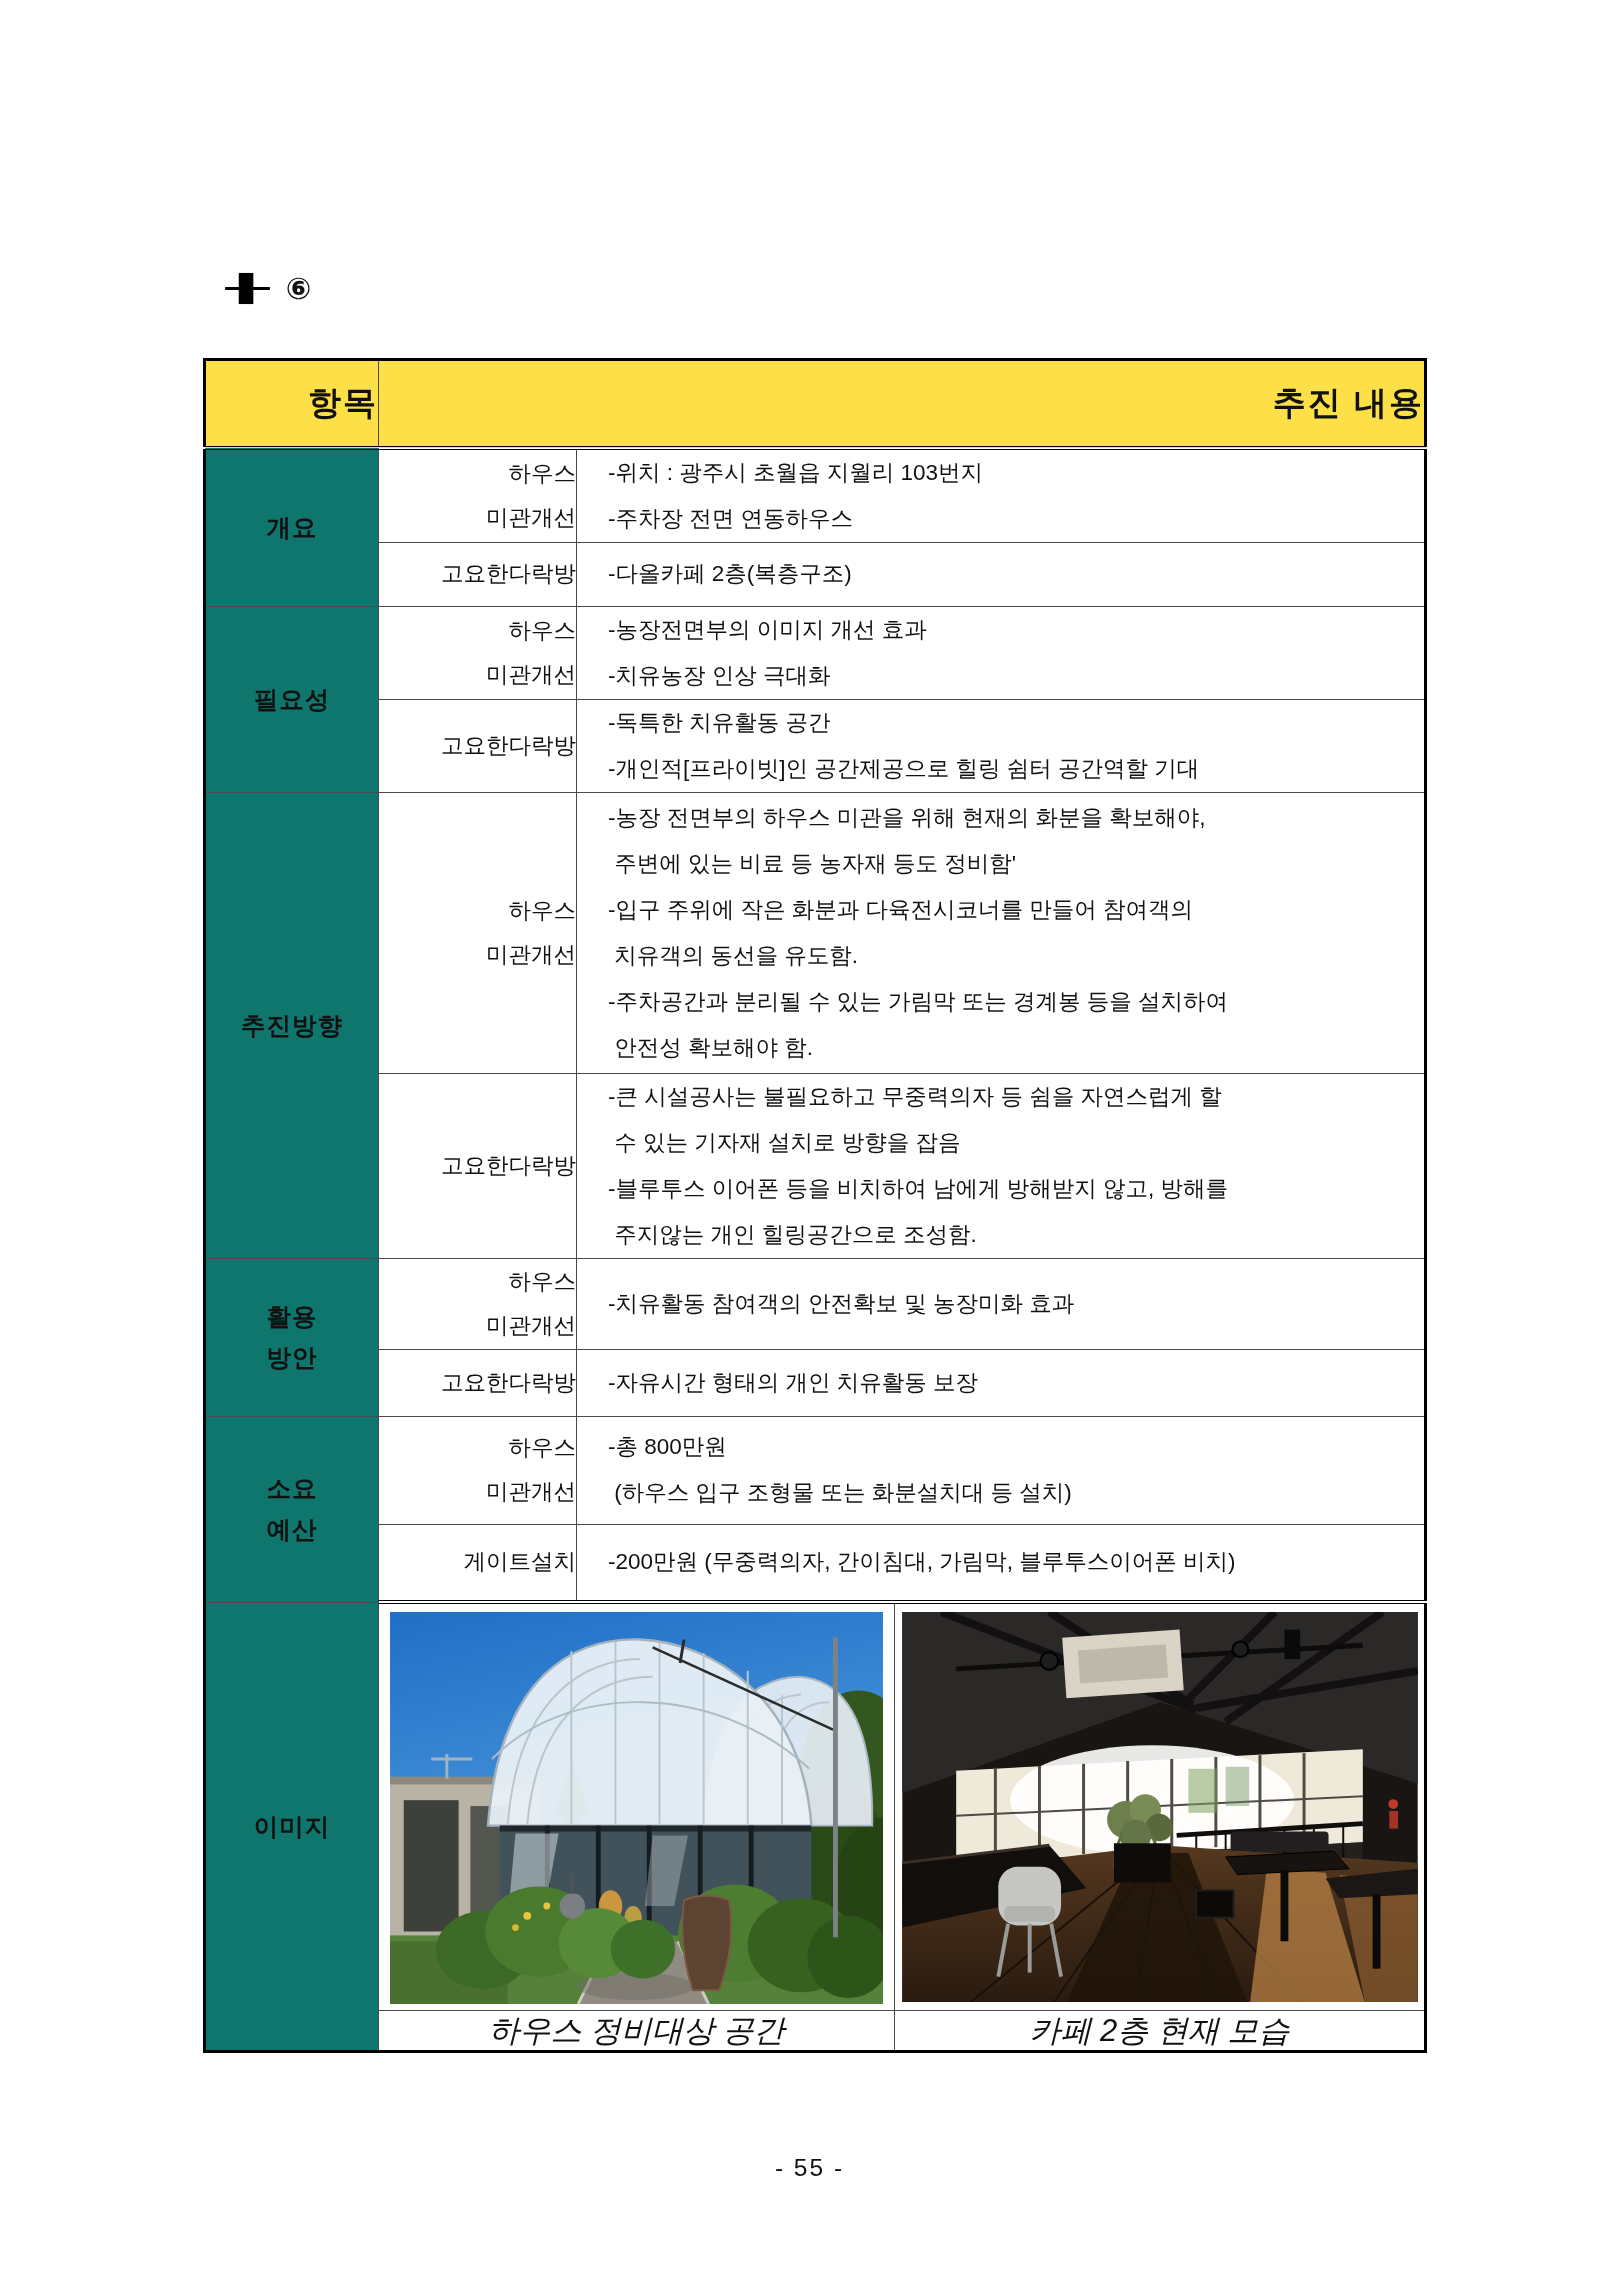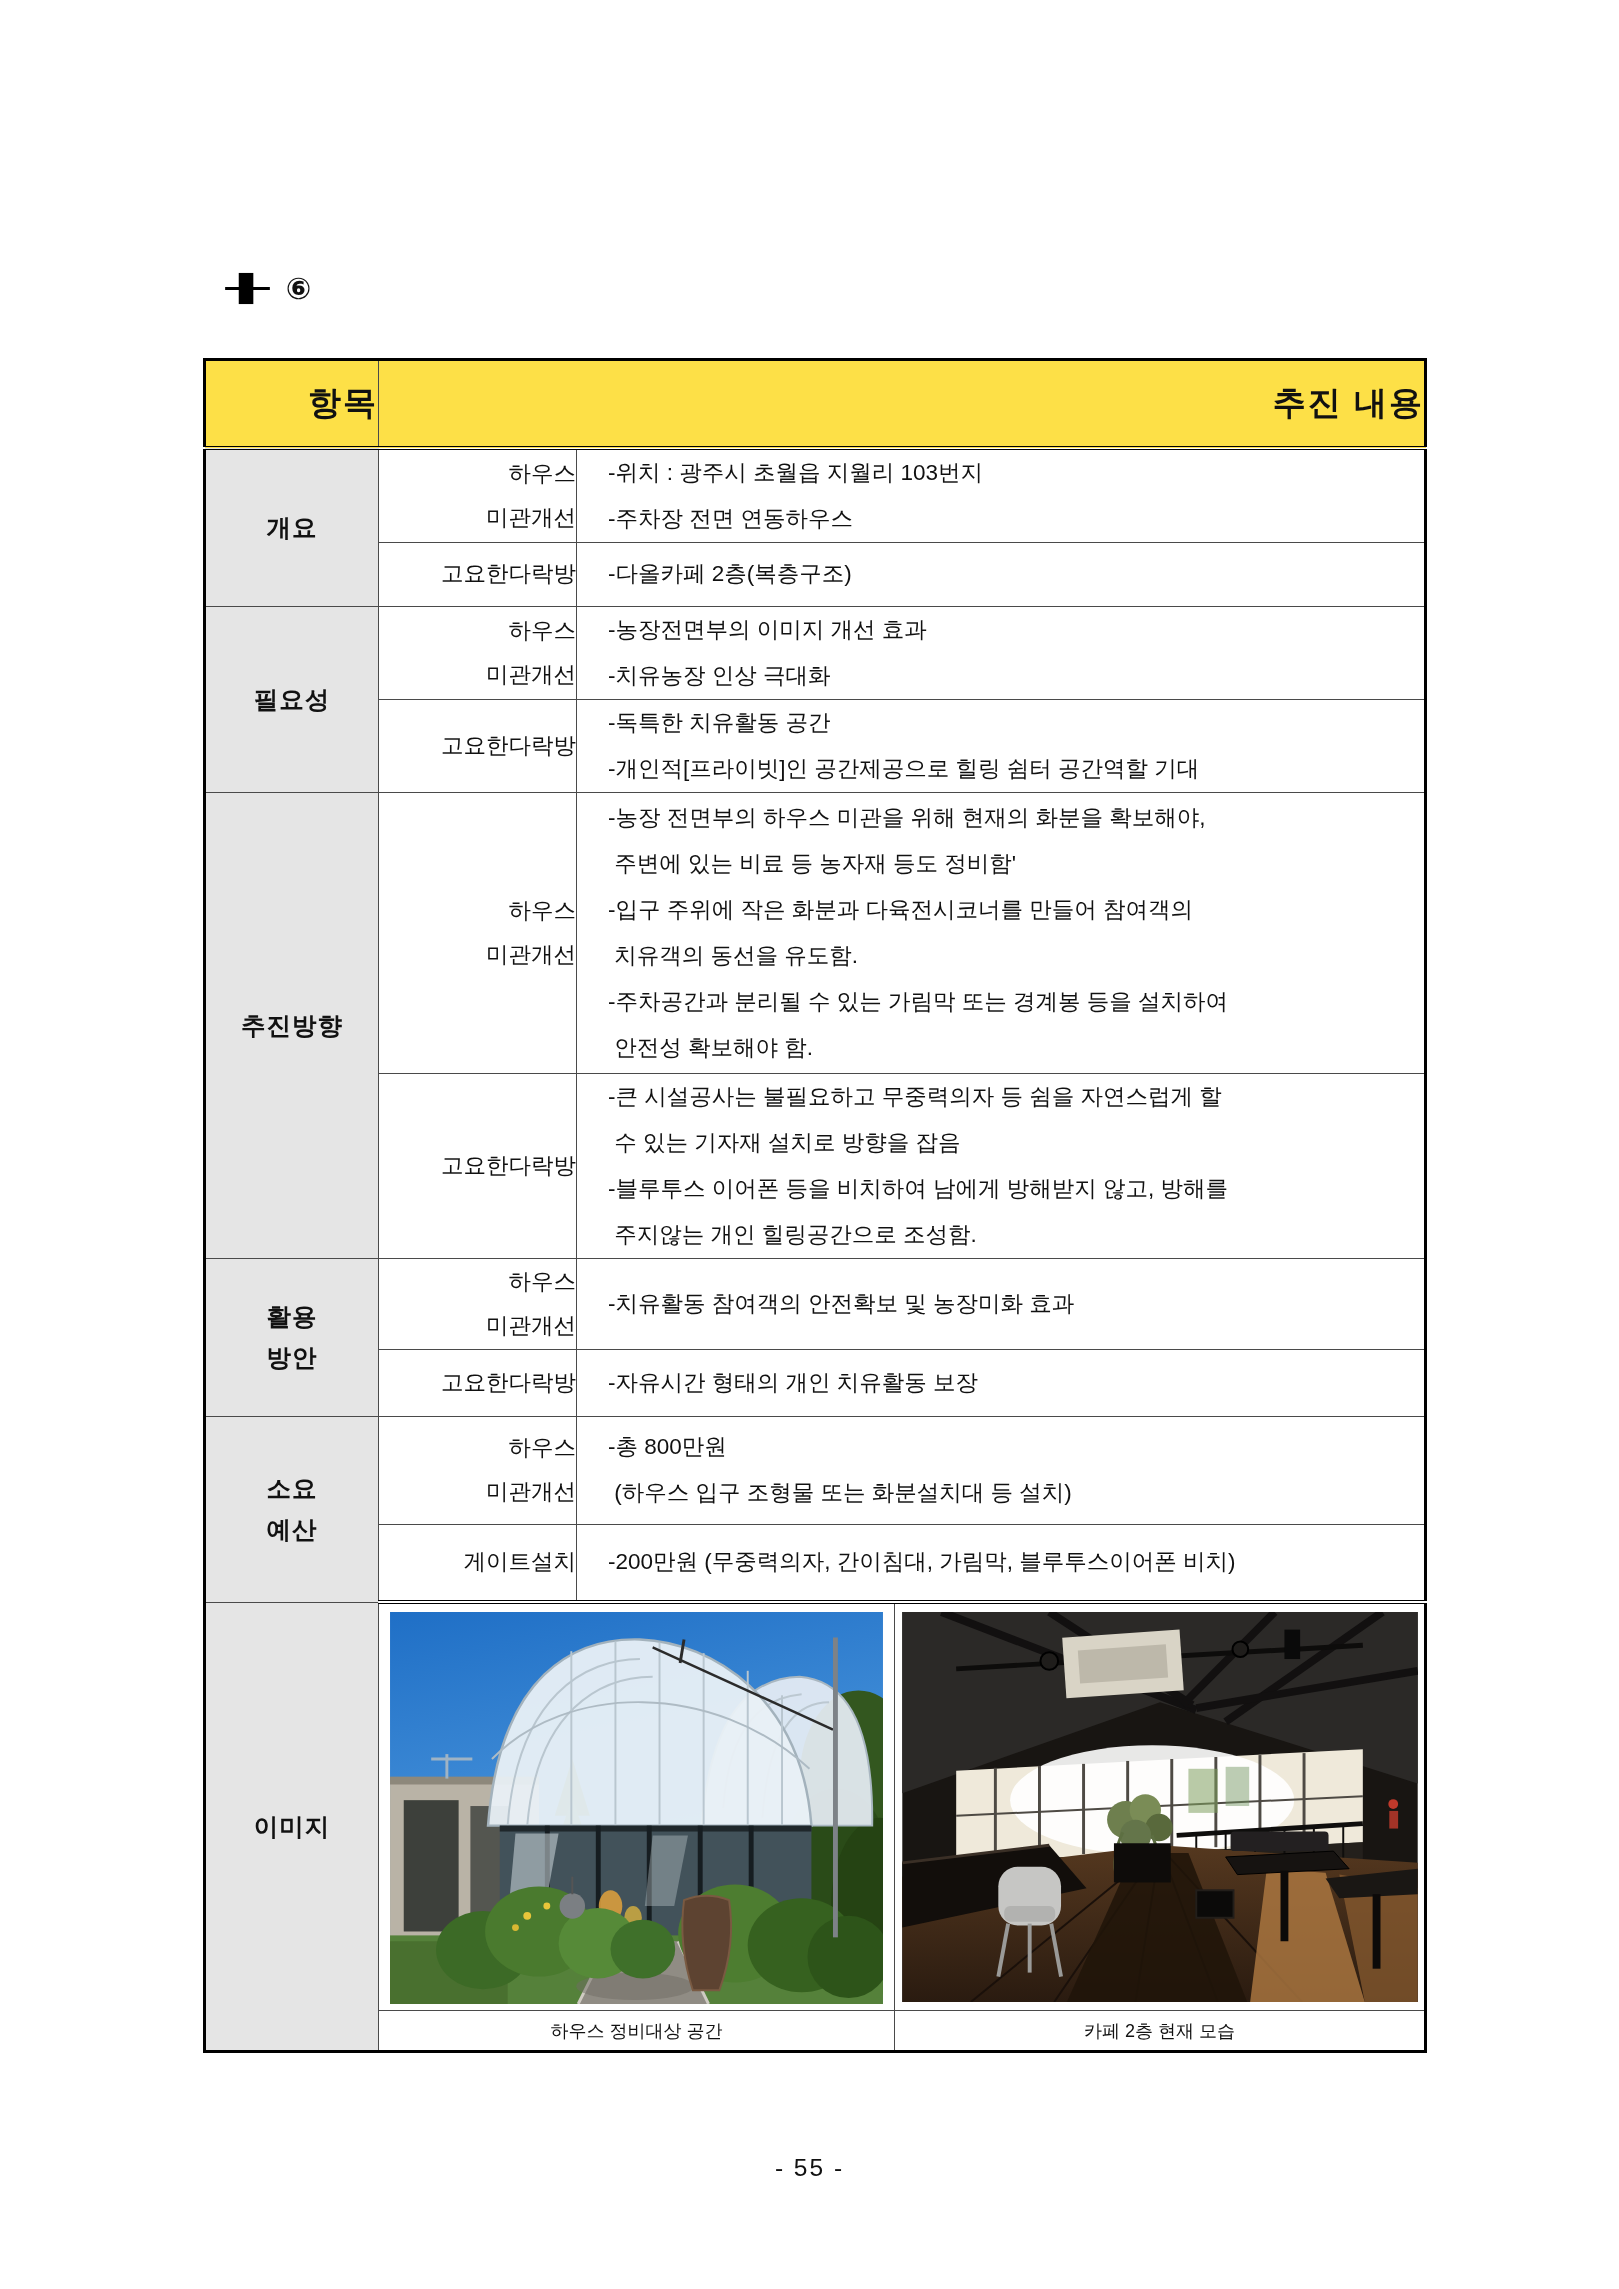--- a/index.html
+++ b/index.html
@@ -25,41 +25,41 @@
     border:3.9px solid #000;
   }
   .doc-table td,.doc-table th{
     border:1px solid #4a4a4a;padding:0;vertical-align:middle;box-sizing:border-box;
   }
   .header-row th{
     background:#fde047;font-size:33px;font-weight:bold;
     border-bottom:4.9px double #000;text-align:right;letter-spacing:2px;
   }
   td.cat{
-    background:#e5e5e5;font-weight:bold;font-size:24.5px;text-align:center;
+    background:#0f766e;font-weight:bold;font-size:24.5px;text-align:center;
     letter-spacing:1px;
   }
   td.cat .cl{line-height:41px;}
   td.sub{text-align:right;font-size:22.5px;font-weight:normal;}
   td.sub .sl{line-height:44px;}
   td.content{font-size:22.5px;padding-left:31px;padding-right:5.9px;}
   td.content .ln{line-height:46px;white-space:pre-wrap;}
   tr.budget-last td{border-bottom:4.9px double #000;}
 
   
   td.photo-cell{padding:0;background:#fff;}
   .photo-wrap{display:flex;height:406px;align-items:flex-start;}
   .photo-half{flex:0 0 516px;display:flex;justify-content:center;padding-top:7.8px;box-sizing:border-box;height:100%;}
   .photo-half.left{border-right:1px solid #4a4a4a;}
   .photo-half.right{flex:1 1 auto;}
   .photo-frame{display:block;}
   td.caption-cell{padding:0;}
   .caption-wrap{display:flex;height:39px;align-items:stretch;}
   .caption-half{flex:0 0 516px;display:flex;align-items:center;justify-content:center;
-    font-size:18px;border-right:1px solid #4a4a4a;box-sizing:border-box;}
+    font-size:31px;border-right:1px solid #4a4a4a;box-sizing:border-box;font-style:italic;}
   .caption-half:last-child{flex:1 1 auto;border-right:none;}
 
   
   .page-number{
     position:absolute;left:0;right:0;top:2154px;text-align:center;
     font-size:24.5px;letter-spacing:2px;
   }
 </style>
 </head>
 <body>

